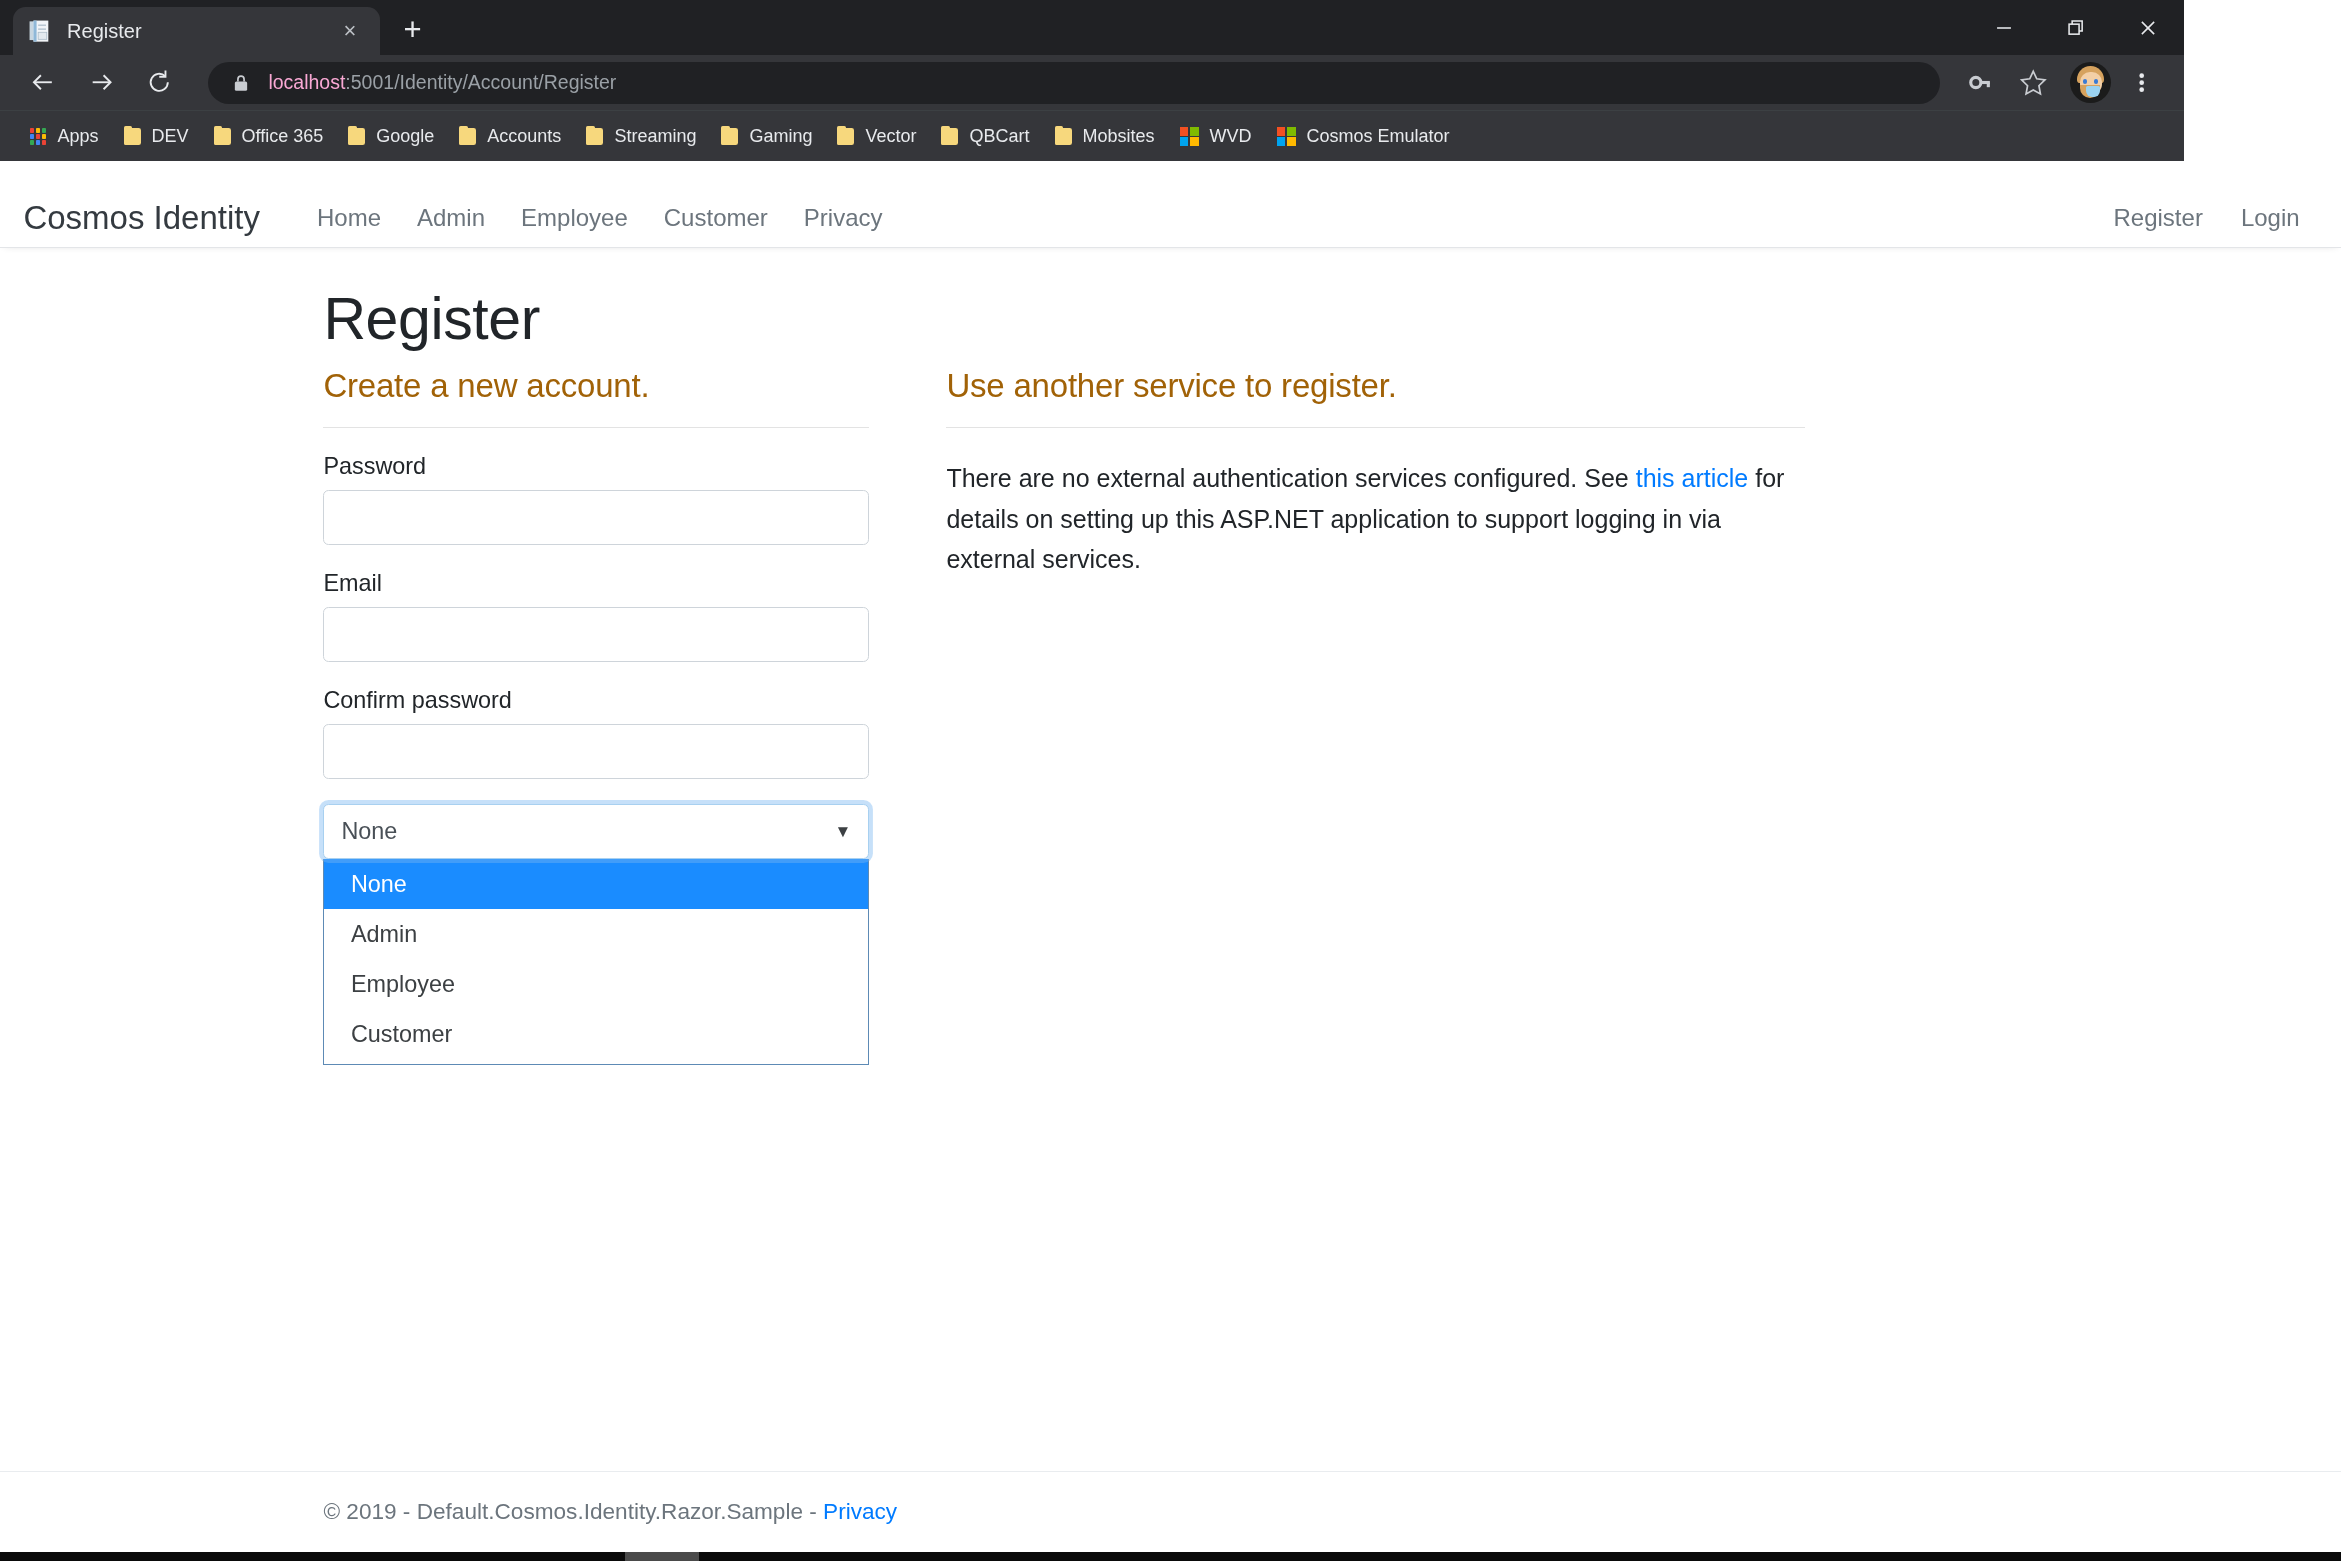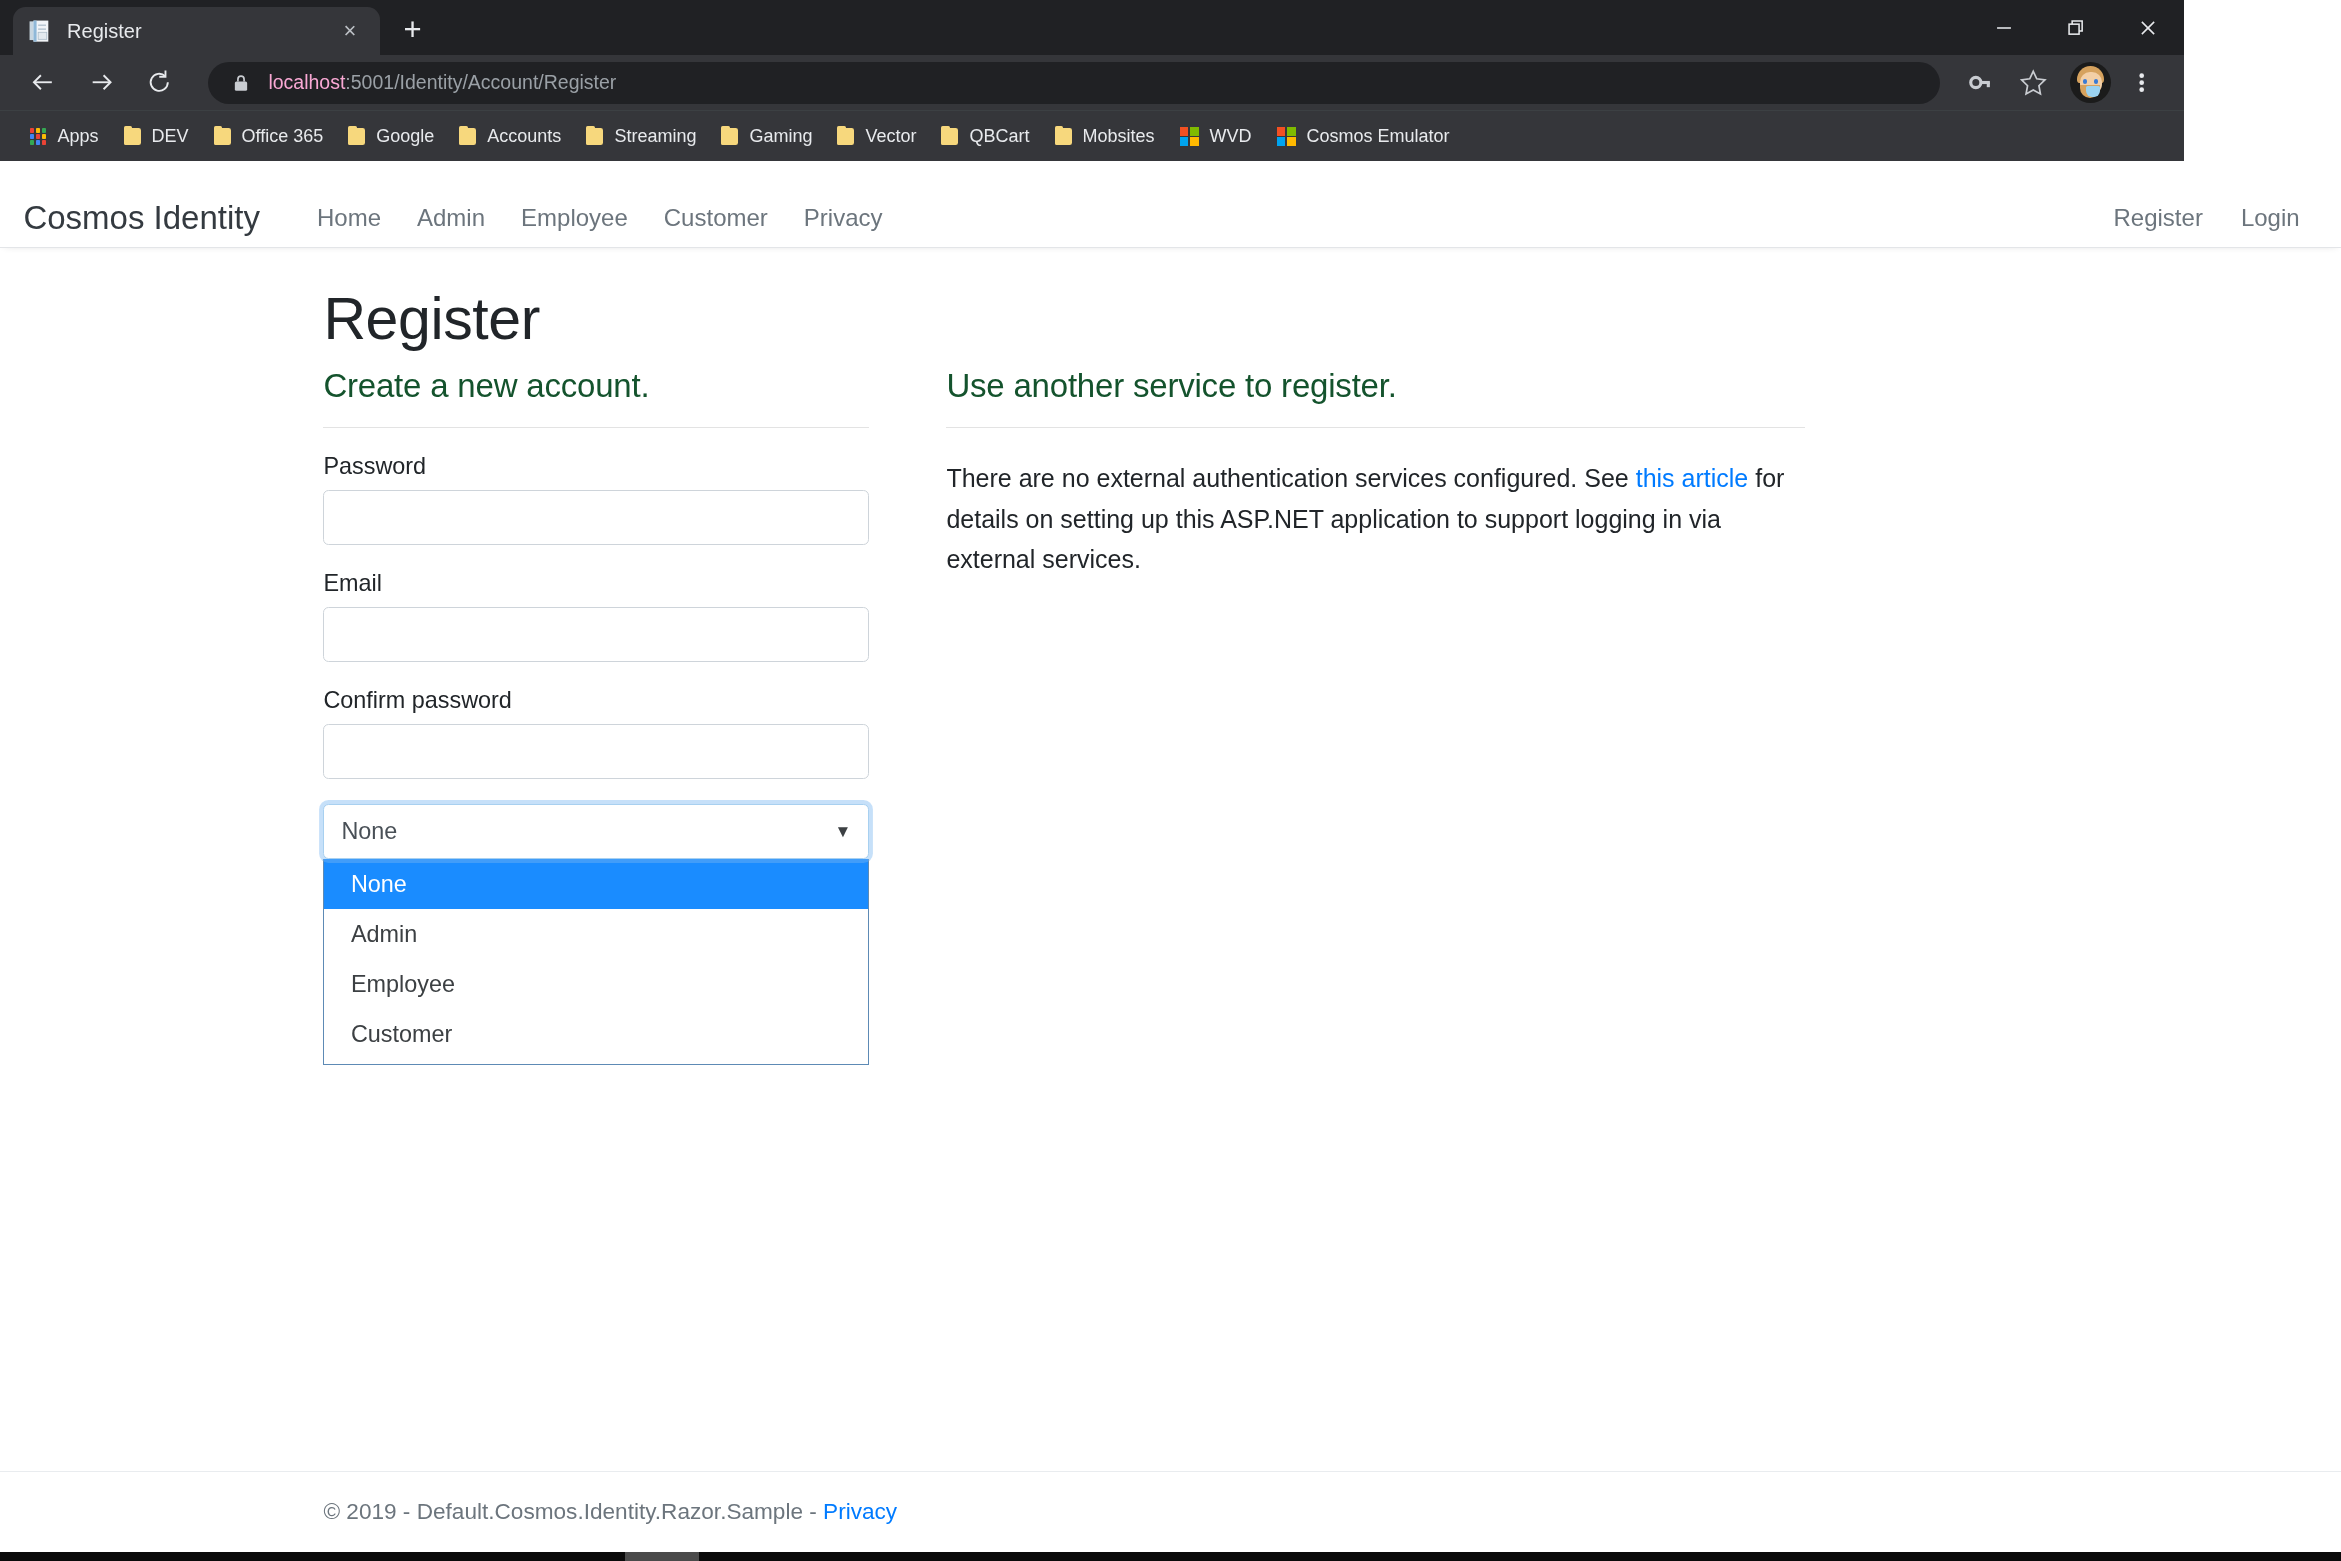--- a/index.html
+++ b/index.html
@@ -167,21 +167,21 @@
   .page-title {
     font-size: 59px; font-weight: 300; color: #212529;
     letter-spacing: -0.4px;
     margin-top: 37px;
   }
   .row { display: flex; }
   .col-left { width: 546px; flex: 0 0 546px; }
   .col-right { width: 859px; flex: 0 0 859px; margin-left: 77px; }
 
   h2.section-title {
-    font-size: 33px; font-weight: 400; color: #14532d;
+    font-size: 33px; font-weight: 400; color: #a16207;
     margin-top: 14px; letter-spacing: -0.2px;
   }
   hr.rule {
     border: none; border-top: 1.6px solid #e3e3e3;
     margin-top: 22px; margin-bottom: 0;
   }
 
   .form-group { margin-top: 25px; }
   .form-label {
     display: block;

